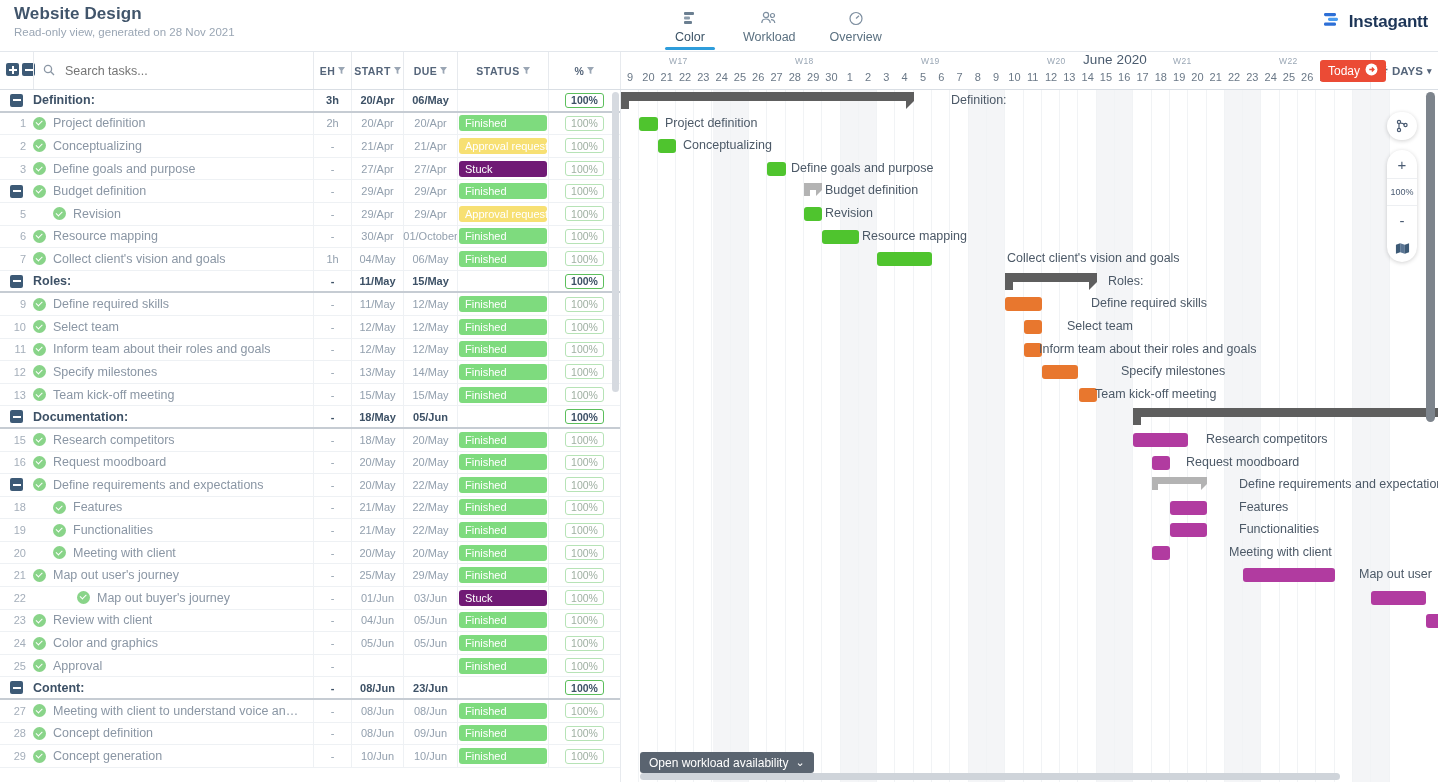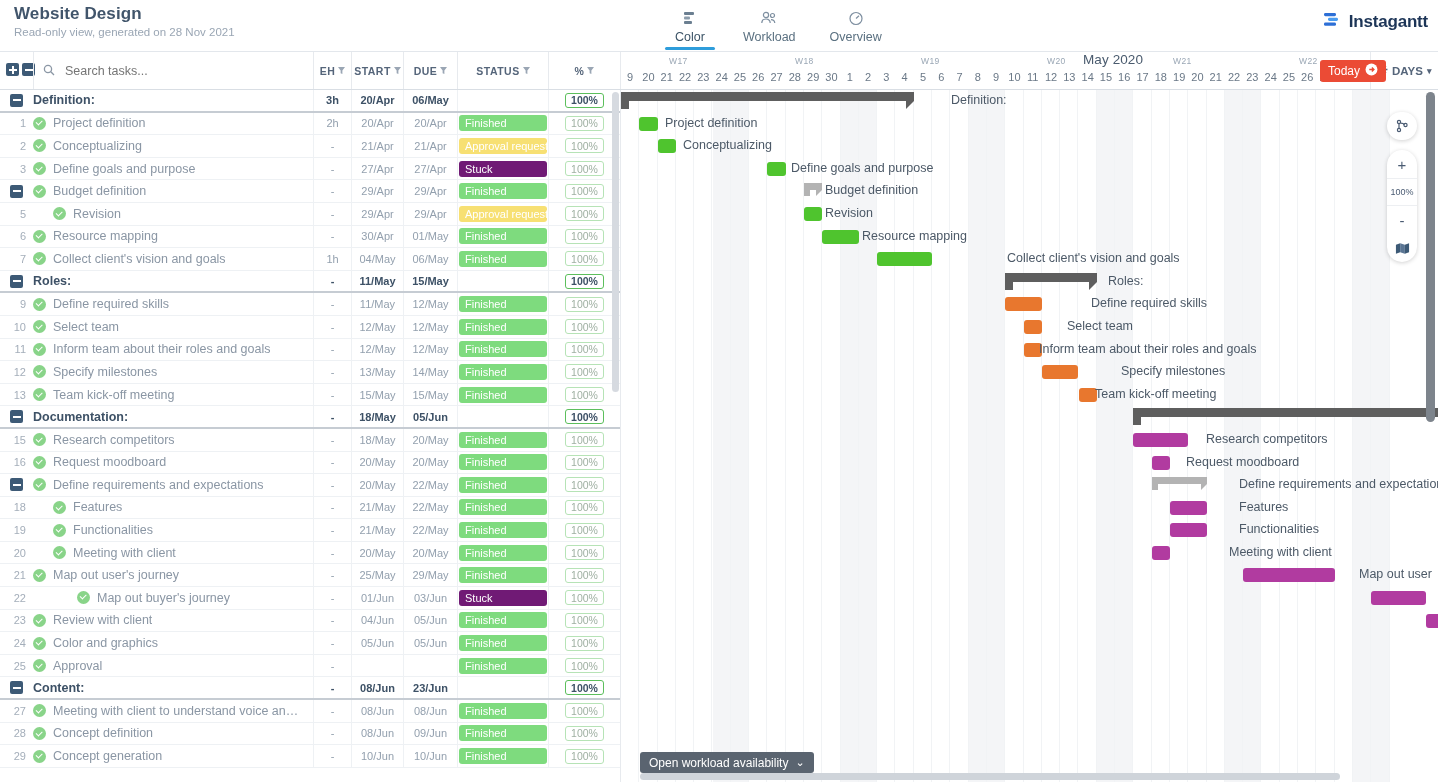--- a/index.html
+++ b/index.html
@@ -347,22 +347,22 @@
         </svg>
     </div>
 
     <div class="tl-head">
       <div class="week-row" id="week-row">
           <div class="week-lbl" style="left: 48px;">W17</div>
           <div class="week-lbl" style="left: 174px;">W18</div>
           <div class="week-lbl" style="left: 300px;">W19</div>
           <div class="week-lbl" style="left: 426px;">W20</div>
           <div class="week-lbl" style="left: 552px;">W21</div>
-          <div class="week-lbl" style="left: 678px;">W22</div>
-          <div class="month-lbl" style="left: 462px;">May 2020</div>
+          <div class="week-lbl" style="left: 658px;">W22</div>
+          <div class="month-lbl" style="left: 462px;">June 2020</div>
         </div>
       <div class="day-row" id="day-row">
           <div class="day-lbl" style="left: 0px;">9</div>
           <div class="day-lbl" style="left: 18.3px;">20</div>
           <div class="day-lbl" style="left: 36.6px;">21</div>
           <div class="day-lbl" style="left: 54.9px;">22</div>
           <div class="day-lbl" style="left: 73.2px;">23</div>
           <div class="day-lbl" style="left: 91.5px;">24</div>
           <div class="day-lbl" style="left: 109.8px;">25</div>
           <div class="day-lbl" style="left: 128.1px;">26</div>
@@ -527,21 +527,21 @@
           </div>
         </div>
         <div class="row">
           <div class="num">6</div>
           <div style="display: flex; align-items: center;">
             <span class="check"></span>
             <span class="tname">Resource mapping</span>
           </div>
           <div class="cell c-eh">-</div>
           <div class="cell c-strt">30/Apr</div>
-          <div class="cell c-due">01/May</div>
+          <div class="cell c-due">01/October</div>
           <div class="cell c-stat">
             <div class="badge finished">Finished</div>
           </div>
           <div class="cell c-pct">
             <span class="pct">100%</span>
           </div>
         </div>
         <div class="row">
           <div class="num">7</div>
           <div style="display: flex; align-items: center;">

